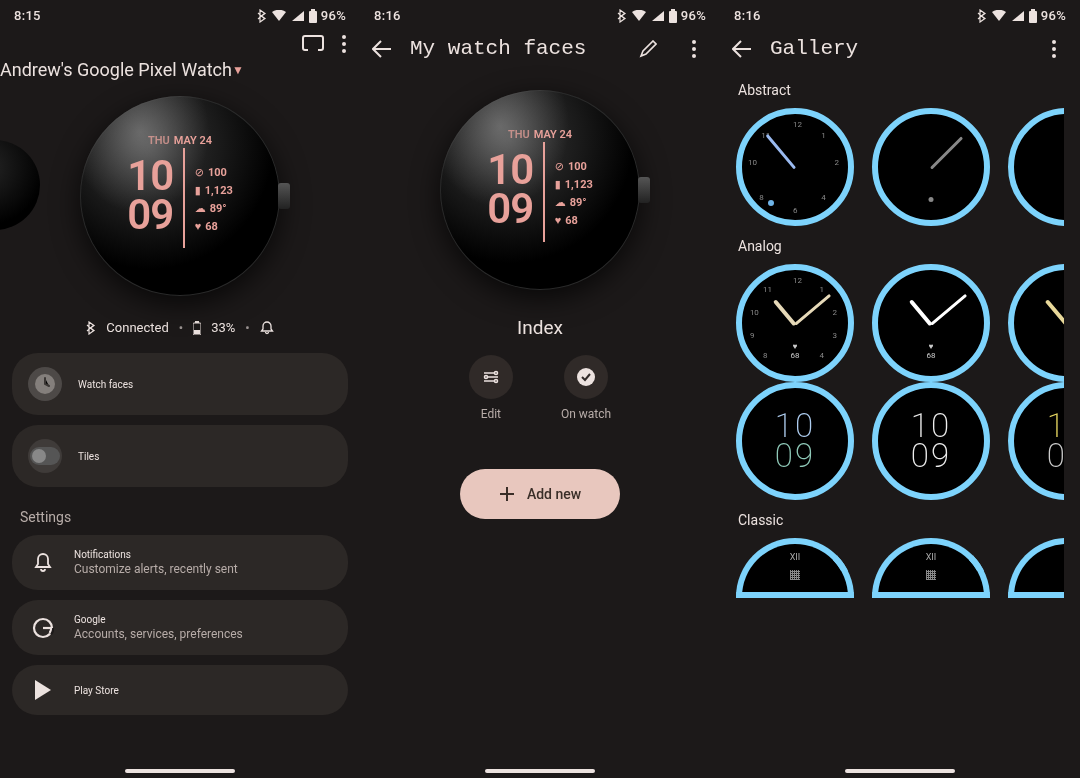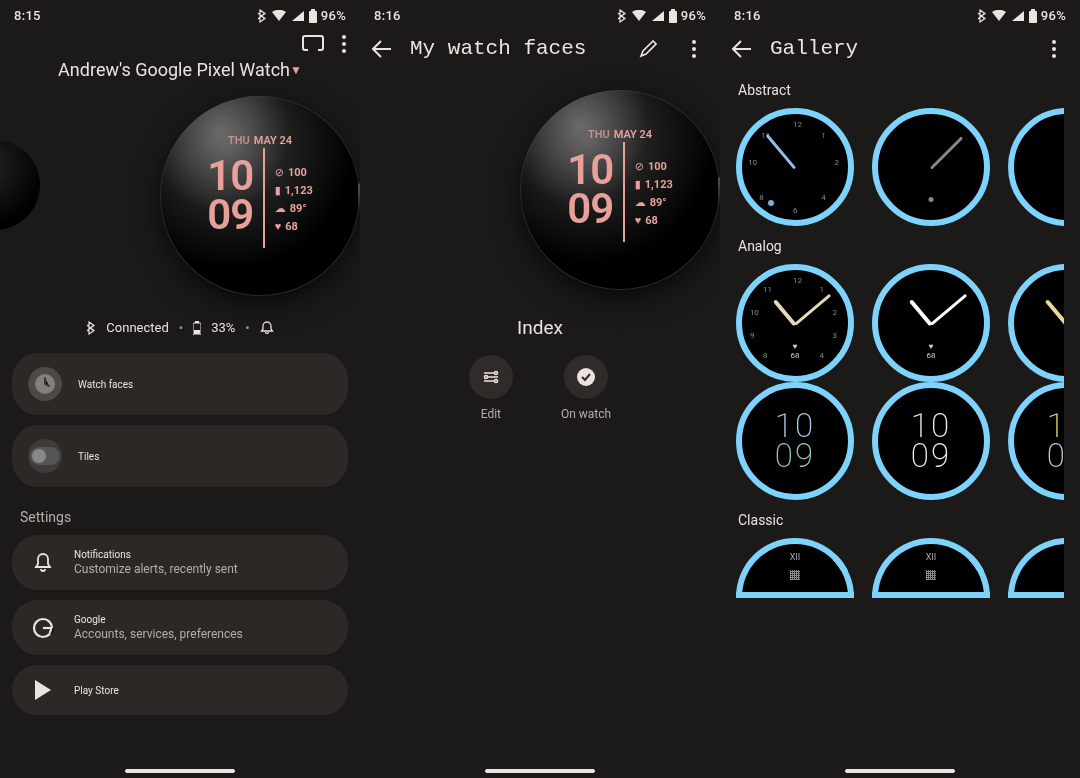--- a/index.html
+++ b/index.html
@@ -18,24 +18,24 @@
   
   .status{display:flex;justify-content:space-between;align-items:center;padding:8px 14px 4px;font-size:13px;font-weight:500;letter-spacing:.3px;text-align:right;}
   .status .right{display:flex;gap:4px;align-items:center;}
   .ic{display:inline-flex;align-items:center;justify-content:center;}
   
   .topbar{display:flex;align-items:center;padding:10px 12px;gap:18px;}
   .topbar .title{font-size:21px;font-weight:400;flex:1;font-family:Liberation Mono, monospace;}
   .topbar .act{width:28px;display:flex;justify-content:center;}
   .top-actions-r{display:flex;justify-content:flex-end;gap:18px;padding:8px 14px 0;}
   
-  .devrow{display:flex;align-items:center;justify-content:center;padding:6px 0 10px;font-size:18px;}
+  .devrow{display:flex;align-items:center;padding:6px 0 10px;font-size:18px;}
   .devrow .caret{color:var(--accent);font-size:12px;}
   
-  .hero-wrap{display:flex;justify-content:flex-end;padding:6px 0 10px;position:relative;}
+  .hero-wrap{display:flex;justify-content:center;padding:6px 0 10px;position:relative;}
   .watch{width:200px;height:200px;border-radius:50%;background:radial-gradient(circle at 35% 25%,#373737 0%,#1a1a1a 35%,#000 62%);position:relative;box-shadow:0 0 0 1px #2a2a2a inset,0 8px 28px rgba(0,0,0,.7);}
   .watch .highlight{position:absolute;inset:0;border-radius:50%;background:radial-gradient(ellipse at 30% 18%,rgba(255,255,255,.28) 0%,rgba(255,255,255,0) 35%);}
   .crown{position:absolute;right:-10px;top:50%;transform:translateY(-50%);width:12px;height:26px;border-radius:3px;background:linear-gradient(#555,#222);}
   .watch .face{position:absolute;inset:18px;border-radius:50%;display:flex;align-items:center;justify-content:center;color:var(--accent);}
   .index-face{display:flex;gap:10px;align-items:center;}
   .index-face .time{font-size:42px;line-height:.92;font-weight:600;letter-spacing:-1px;display:flex;flex-direction:column;align-items:flex-end;}
   .index-face .stack{display:flex;flex-direction:column;font-size:11px;gap:5px;margin-top:7px;}
   .index-face .datebar{position:absolute;top:20px;left:0;right:0;text-align:center;font-size:11px;font-weight:600;}
   .index-face .divider{width:1.5px;background:var(--accent);height:100px;margin-top:4px;}
   .datebar .muted{opacity:.75;margin-right:4px;}
@@ -324,20 +324,26 @@
       <div class="btn">
         <svg width="20" height="20" viewBox="0 0 20 20">
             <circle cx="10" cy="10" r="9" fill="#ece2df"></circle>
             <path d="M6 10l3 3 5-6" stroke="#302a28" stroke-width="2" fill="none"></path>
           </svg>
       </div>
       <div class="cap">On watch</div>
     </div>
   </div>
 
+  <div class="add-new">
+    <svg width="16" height="16" viewBox="0 0 16 16">
+        <path d="M8 1v14M1 8h14" stroke="#3a2e28" stroke-width="2"></path>
+      </svg>
+    <span>Add new</span>
+  </div>
 
   <div class="nav-home-ind"></div>
 </div>
 
 <div class="pane">
   <div class="status">
     <span>8:16</span>
     <span class="right">
       <span class="ic">
           <svg width="10" height="14" viewBox="0 0 10 14" fill="none">

